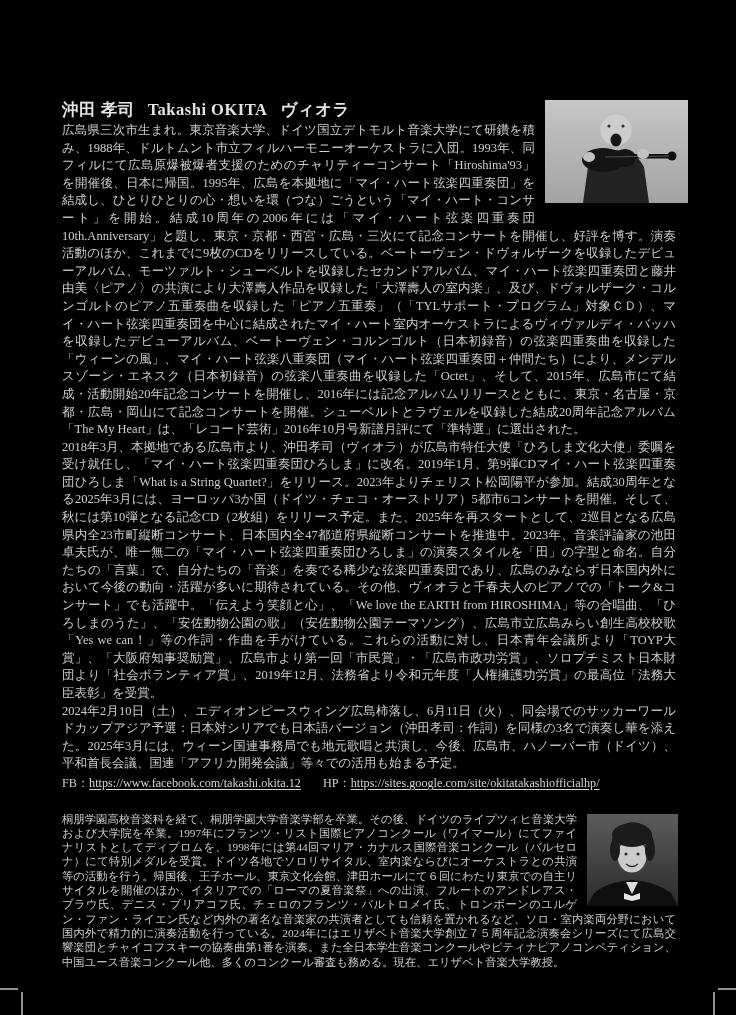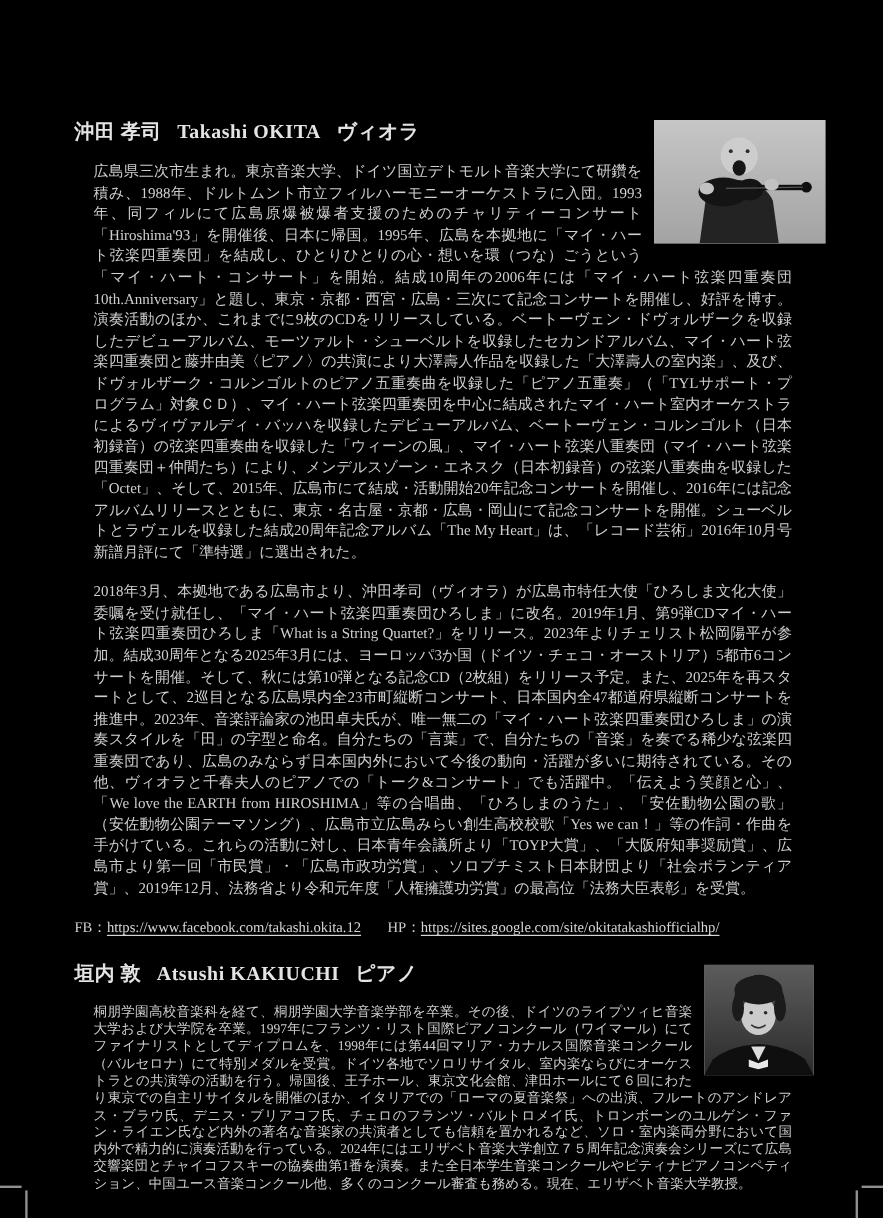--- a/index.html
+++ b/index.html
@@ -8,21 +8,21 @@
     font-family:"Liberation Serif","DejaVu Serif",serif;
     color:#cfcfcf;
   }
   .content{position:absolute;left:62px;top:84px;width:614px;}
   section{display:block;}
   h2.artist-header{
     margin:16px 0 3px 0;font-size:16.5px;font-weight:bold;color:#e4e4e4;
     letter-spacing:.5px;line-height:19px;
   }
   h2.artist-header .gap{display:inline-block;width:13px;}
-  .bio{margin:16px;text-align:justify;}
+  .bio{margin:0;text-align:justify;}
   .sec1 .bio{font-size:12.5px;line-height:17.6px;}
   .sec23 .bio{font-size:11.3px;line-height:14.3px;}
   .links-line{margin:2px 0 0 0;font-size:12.2px;line-height:17.6px;}
   .links-line a{color:#d6d6d6;text-decoration:underline;text-underline-offset:2px;}
   .links-line .lnk-sep{display:inline-block;width:22px;}
   .photo{float:right;background:#9a9a9a;overflow:hidden;}
   .photo svg{display:block;}
   .photo-okita{width:143px;height:103px;margin:0 -12px 7px 10px;}
   .photo-kakiuchi{width:91px;height:92px;margin:2px -2px 6px 10px;}
   .sec-kakiuchi{margin-top:19px;}
@@ -59,20 +59,21 @@
         <rect x="86" y="54" width="38" height="4.5" fill="#0e0e0e"></rect>
         <circle cx="127" cy="56" r="4.5" fill="#0e0e0e"></circle>
         <line x1="60" y1="57" x2="124" y2="56" stroke="#555" stroke-width="1"></line>
         <ellipse cx="44" cy="57" rx="6" ry="5" fill="#c2c2c2"></ellipse>
         <ellipse cx="98" cy="54" rx="6" ry="5" fill="#c2c2c2"></ellipse>
       </svg>
     </div>
     <h2 class="artist-header"><span>沖田 孝司</span><span class="gap"></span><span>Takashi OKITA</span><span class="gap"></span><span>ヴィオラ</span></h2>
     <p class="bio">広島県三次市生まれ。東京音楽大学、ドイツ国立デトモルト音楽大学にて研鑽を積み、1988年、ドルトムント市立フィルハーモニーオーケストラに入団。1993年、同フィルにて広島原爆被爆者支援のためのチャリティーコンサート「Hiroshima'93」を開催後、日本に帰国。1995年、広島を本拠地に「マイ・ハート弦楽四重奏団」を結成し、ひとりひとりの心・想いを環（つな）ごうという「マイ・ハート・コンサート」を開始。結成10周年の2006年には「マイ・ハート弦楽四重奏団10th.Anniversary」と題し、東京・京都・西宮・広島・三次にて記念コンサートを開催し、好評を博す。演奏活動のほか、これまでに9枚のCDをリリースしている。ベートーヴェン・ドヴォルザークを収録したデビューアルバム、モーツァルト・シューベルトを収録したセカンドアルバム、マイ・ハート弦楽四重奏団と藤井由美〈ピアノ〉の共演により大澤壽人作品を収録した「大澤壽人の室内楽」、及び、ドヴォルザーク・コルンゴルトのピアノ五重奏曲を収録した「ピアノ五重奏」（「TYLサポート・プログラム」対象ＣＤ）、マイ・ハート弦楽四重奏団を中心に結成されたマイ・ハート室内オーケストラによるヴィヴァルディ・バッハを収録したデビューアルバム、ベートーヴェン・コルンゴルト（日本初録音）の弦楽四重奏曲を収録した「ウィーンの風」、マイ・ハート弦楽八重奏団（マイ・ハート弦楽四重奏団＋仲間たち）により、メンデルスゾーン・エネスク（日本初録音）の弦楽八重奏曲を収録した「Octet」、そして、2015年、広島市にて結成・活動開始20年記念コンサートを開催し、2016年には記念アルバムリリースとともに、東京・名古屋・京都・広島・岡山にて記念コンサートを開催。シューベルトとラヴェルを収録した結成20周年記念アルバム「The My Heart」は、「レコード芸術」2016年10月号新譜月評にて「準特選」に選出された。</p>
     <p class="bio">2018年3月、本拠地である広島市より、沖田孝司（ヴィオラ）が広島市特任大使「ひろしま文化大使」委嘱を受け就任し、「マイ・ハート弦楽四重奏団ひろしま」に改名。2019年1月、第9弾CDマイ・ハート弦楽四重奏団ひろしま「What is a String Quartet?」をリリース。2023年よりチェリスト松岡陽平が参加。結成30周年となる2025年3月には、ヨーロッパ3か国（ドイツ・チェコ・オーストリア）5都市6コンサートを開催。そして、秋には第10弾となる記念CD（2枚組）をリリース予定。また、2025年を再スタートとして、2巡目となる広島県内全23市町縦断コンサート、日本国内全47都道府県縦断コンサートを推進中。2023年、音楽評論家の池田卓夫氏が、唯一無二の「マイ・ハート弦楽四重奏団ひろしま」の演奏スタイルを「田」の字型と命名。自分たちの「言葉」で、自分たちの「音楽」を奏でる稀少な弦楽四重奏団であり、広島のみならず日本国内外において今後の動向・活躍が多いに期待されている。その他、ヴィオラと千春夫人のピアノでの「トーク&amp;コンサート」でも活躍中。「伝えよう笑顔と心」、「We love the EARTH from HIROSHIMA」等の合唱曲、「ひろしまのうた」、「安佐動物公園の歌」（安佐動物公園テーマソング）、広島市立広島みらい創生高校校歌「Yes we can！」等の作詞・作曲を手がけている。これらの活動に対し、日本青年会議所より「TOYP大賞」、「大阪府知事奨励賞」、広島市より第一回「市民賞」・「広島市政功労賞」、ソロプチミスト日本財団より「社会ボランティア賞」、2019年12月、法務省より令和元年度「人権擁護功労賞」の最高位「法務大臣表彰」を受賞。</p>
+    <p class="bio">2024年2月10日（土）、エディオンピースウィング広島柿落し、6月11日（火）、同会場でのサッカーワールドカップアジア予選：日本対シリアでも日本語バージョン（沖田孝司：作詞）を同様の3名で演奏し華を添えた。2025年3月には、ウィーン国連事務局でも地元歌唱と共演し、今後、広島市、ハノーバー市（ドイツ）、平和首長会議、国連「アフリカ開発会議」等々での活用も始まる予定。</p>
     <p class="links-line"><span>FB：</span><a href="#">https://www.facebook.com/takashi.okita.12</a><span class="lnk-sep"></span><span>HP：</span><a href="#">https://sites.google.com/site/okitatakashiofficialhp/</a></p>
   </section>
 
   <section class="sec23 sec-kakiuchi">
     <div class="photo photo-kakiuchi">
       <svg width="91" height="92" viewBox="0 0 91 92">
         <defs>
           <linearGradient id="g2" x1="0" y1="0" x2="0" y2="1">
             <stop offset="0" stop-color="#5c5c5c"></stop>
               <stop offset="1" stop-color="#2b2b2b"></stop>
@@ -85,21 +86,20 @@
         <ellipse cx="45" cy="42" rx="14.5" ry="16.5" fill="#cbcbcb"></ellipse>
         <circle cx="39" cy="40" r="1.5" fill="#2a2a2a"></circle>
         <circle cx="51" cy="40" r="1.5" fill="#2a2a2a"></circle>
         <path d="M39,50 Q45,55 51,50" stroke="#333" stroke-width="1.4" fill="none"></path>
         <path d="M27,44 Q22,16 45,11 Q68,14 64,42 Q72,26 58,12 Q45,4 33,13 Q20,24 27,44 Z" fill="#1b1b1b"></path>
         <ellipse cx="45" cy="21" rx="20" ry="12" fill="#1b1b1b"></ellipse>
         <ellipse cx="28" cy="36" rx="5" ry="11" fill="#1b1b1b"></ellipse>
         <ellipse cx="63" cy="36" rx="5" ry="11" fill="#1b1b1b"></ellipse>
       </svg>
     </div>
-    <h2 class="artist-header"><span>垣内 敦</span><span class="gap"></span><span>Atsushi KAKIUCHI</span><span class="gap"></span><span>ピアノ</span></h2>
     <p class="bio">桐朋学園高校音楽科を経て、桐朋学園大学音楽学部を卒業。その後、ドイツのライプツィヒ音楽大学および大学院を卒業。1997年にフランツ・リスト国際ピアノコンクール（ワイマール）にてファイナリストとしてディプロムを、1998年には第44回マリア・カナルス国際音楽コンクール（バルセロナ）にて特別メダルを受賞。ドイツ各地でソロリサイタル、室内楽ならびにオーケストラとの共演等の活動を行う。帰国後、王子ホール、東京文化会館、津田ホールにて６回にわたり東京での自主リサイタルを開催のほか、イタリアでの「ローマの夏音楽祭」への出演、フルートのアンドレアス・ブラウ氏、デニス・ブリアコフ氏、チェロのフランツ・バルトロメイ氏、トロンボーンのユルゲン・ファン・ライエン氏など内外の著名な音楽家の共演者としても信頼を置かれるなど、ソロ・室内楽両分野において国内外で精力的に演奏活動を行っている。2024年にはエリザベト音楽大学創立７５周年記念演奏会シリーズにて広島交響楽団とチャイコフスキーの協奏曲第1番を演奏。また全日本学生音楽コンクールやピティナピアノコンペティション、中国ユース音楽コンクール他、多くのコンクール審査も務める。現在、エリザベト音楽大学教授。</p>
   </section>
 
 </div>
 
 <div class="cropmark cm-bl-h"></div>
 <div class="cropmark cm-bl-v"></div>
 <div class="cropmark cm-br-h"></div>
 <div class="cropmark cm-br-v"></div>
 

